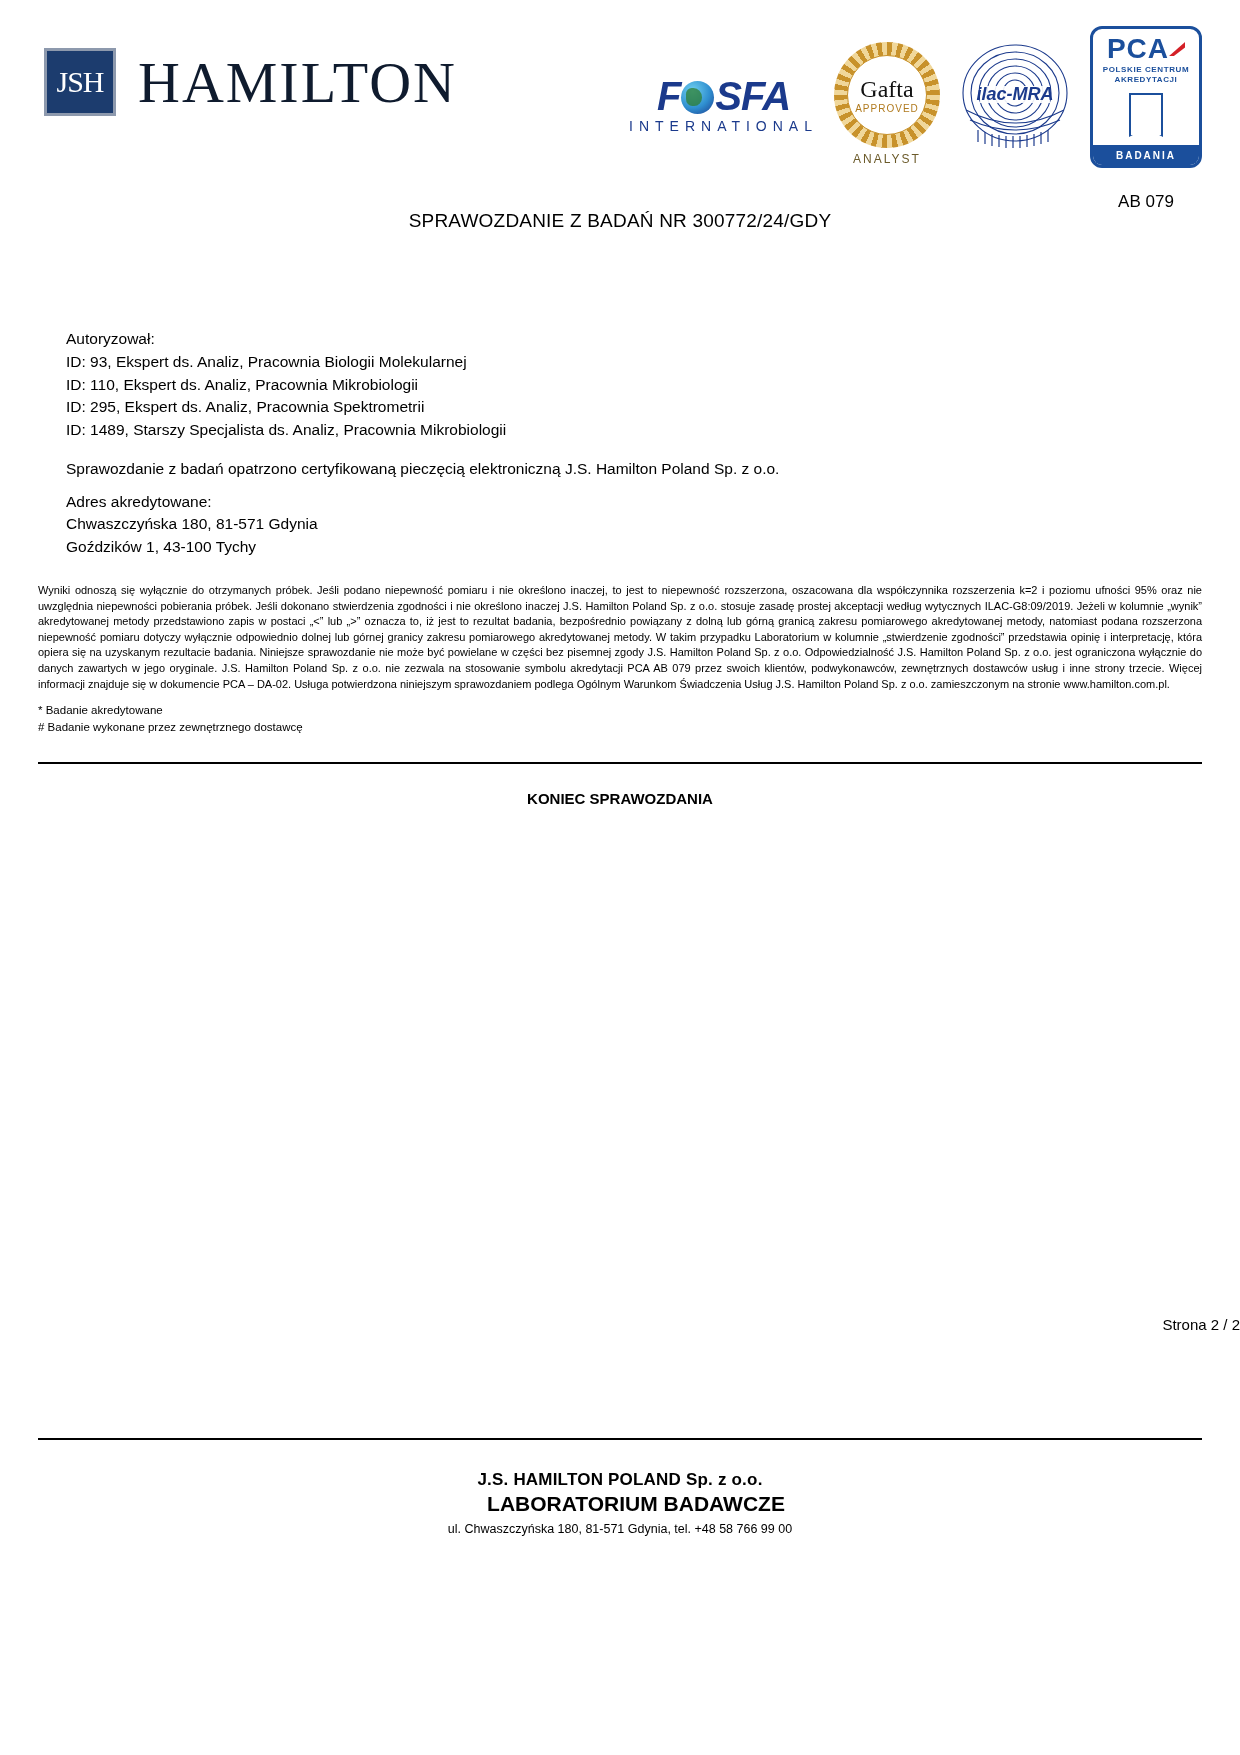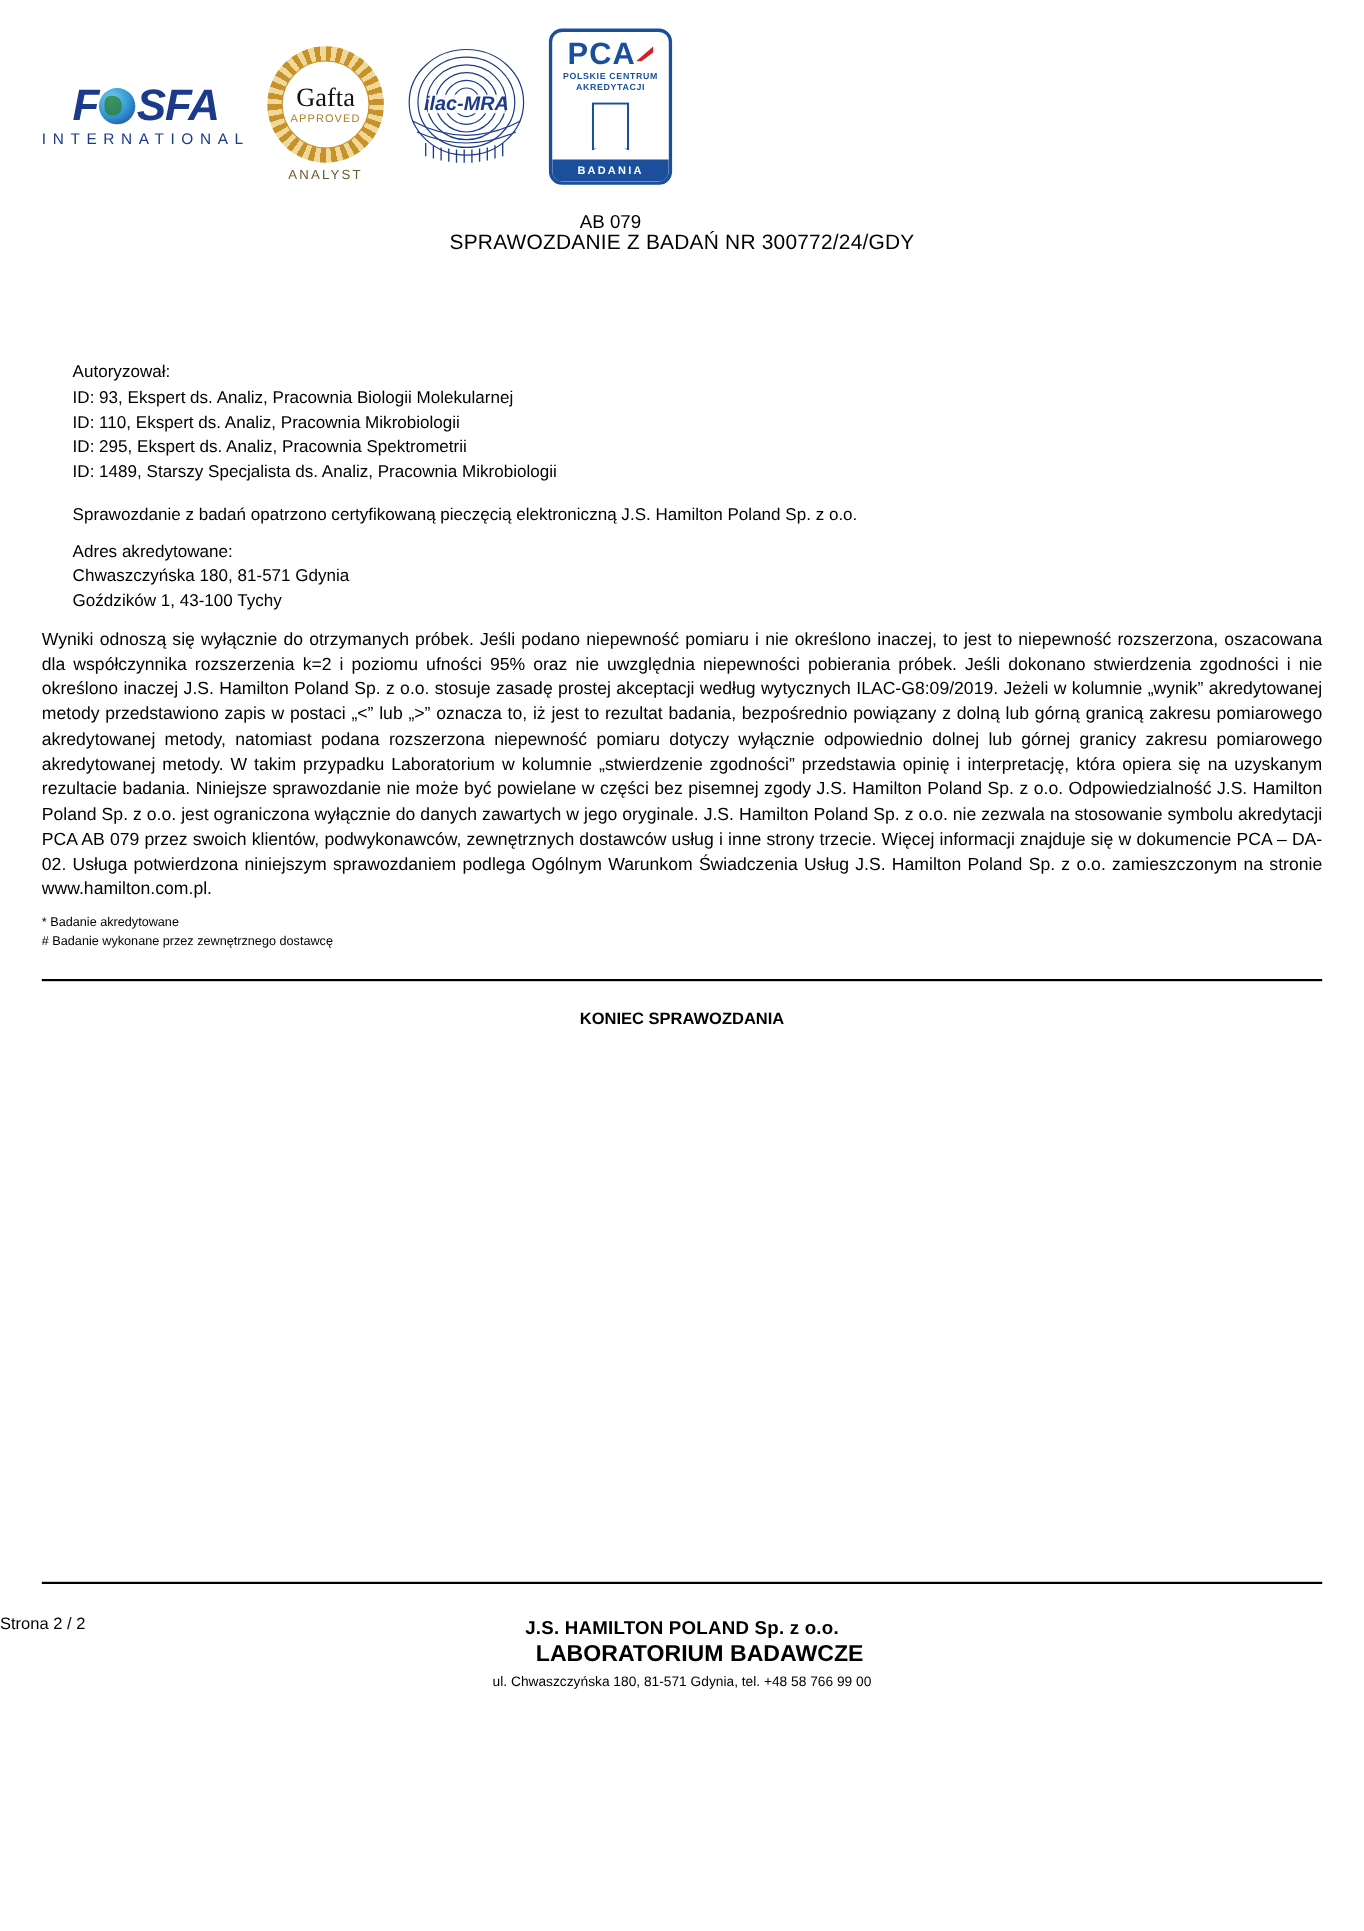--- a/index.html
+++ b/index.html
@@ -244,22 +244,22 @@
   .body-block {
     margin-top: 96px;
     font-size: 15.5px;
     line-height: 1.47;
   }
   .body-block .line { white-space: pre; margin-left: 28px; }
   .spacer-16 { height: 16px; }
   .spacer-10 { height: 10px; }
 
   .fineprint {
-    margin-top: 12px;
-    font-size: 16px;
+    margin-top: 24px;
+    font-size: 11px;
     line-height: 1.42;
     text-align: justify;
   }
   .fineprint p { margin: 0; }
   .notes {
     margin-top: 10px;
     font-size: 11.5px;
     line-height: 1.45;
   }
 
@@ -273,22 +273,22 @@
     font-weight: bold;
     font-size: 15px;
     margin-top: 26px;
   }
 
   
   .page-no {
     position: absolute;
     left: 0;
     right: 0;
-    top: 1468px;
-    text-align: left;
+    top: 1316px;
+    text-align: right;
     font-size: 15px;
   }
   .footer-rule {
     position: absolute;
     left: 38px;
     right: 38px;
     top: 1438px;
     border-top: 2px solid #000;
   }
   .footer {
@@ -314,20 +314,24 @@
     margin-top: 6px;
   }
 </style>
 </head>
 <body>
 
 <div class="page">
 
   <div class="header">
 
+    <div class="brand">
+      <div class="brand-mark">JSH</div>
+      <div class="brand-name">HAMILTON</div>
+    </div>
 
     <div class="logos">
 
       <div class="fosfa">
         <div class="fosfa-word"><span>F</span><span class="globe"></span><span>SFA</span></div>
         <div class="fosfa-sub">INTERNATIONAL</div>
       </div>
 
       <div>
         <div class="gafta">

